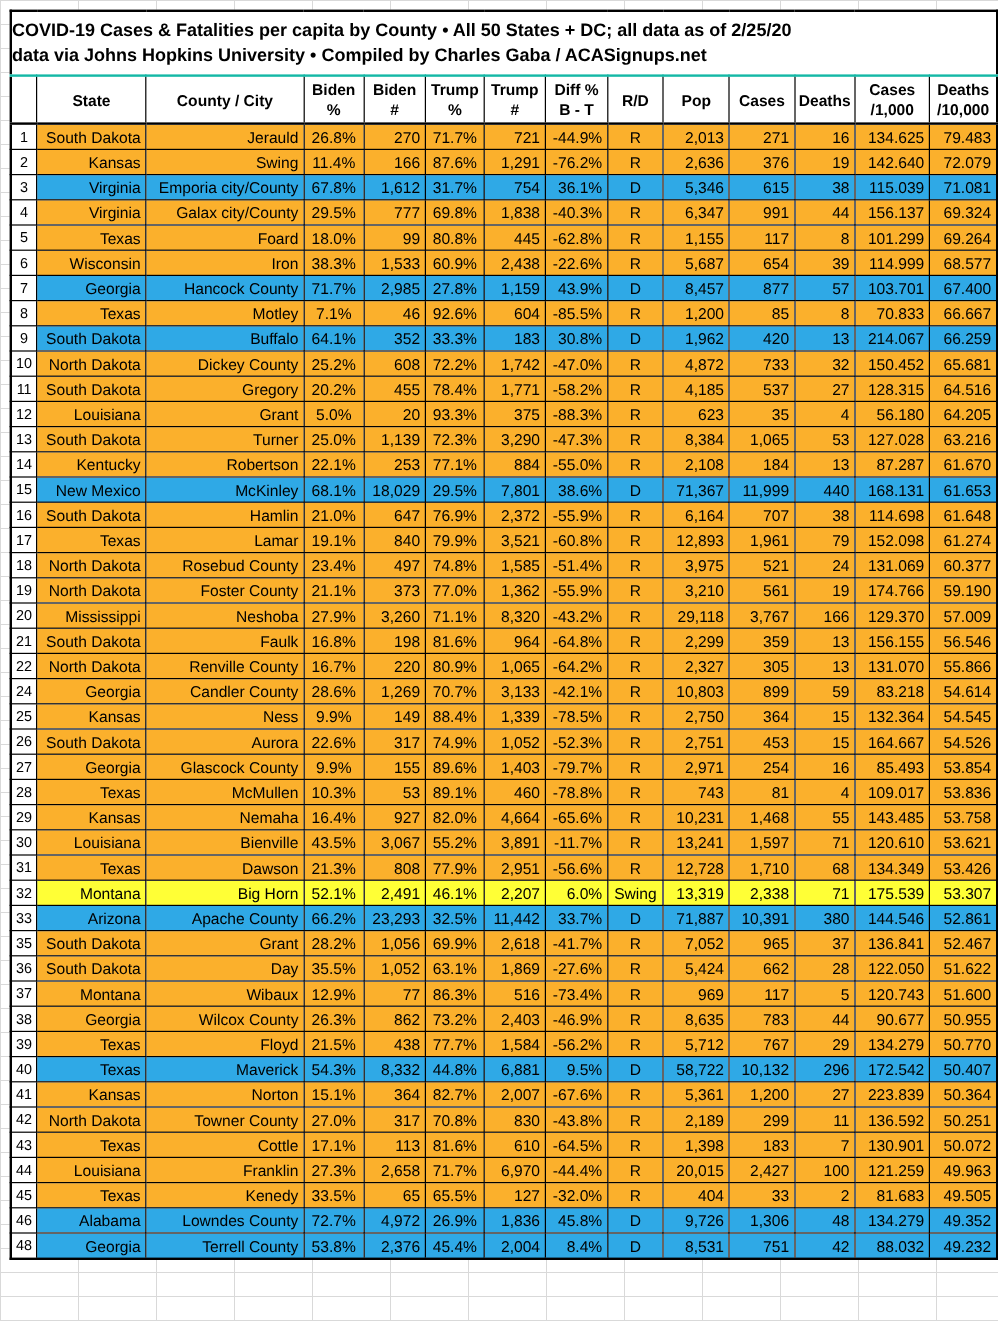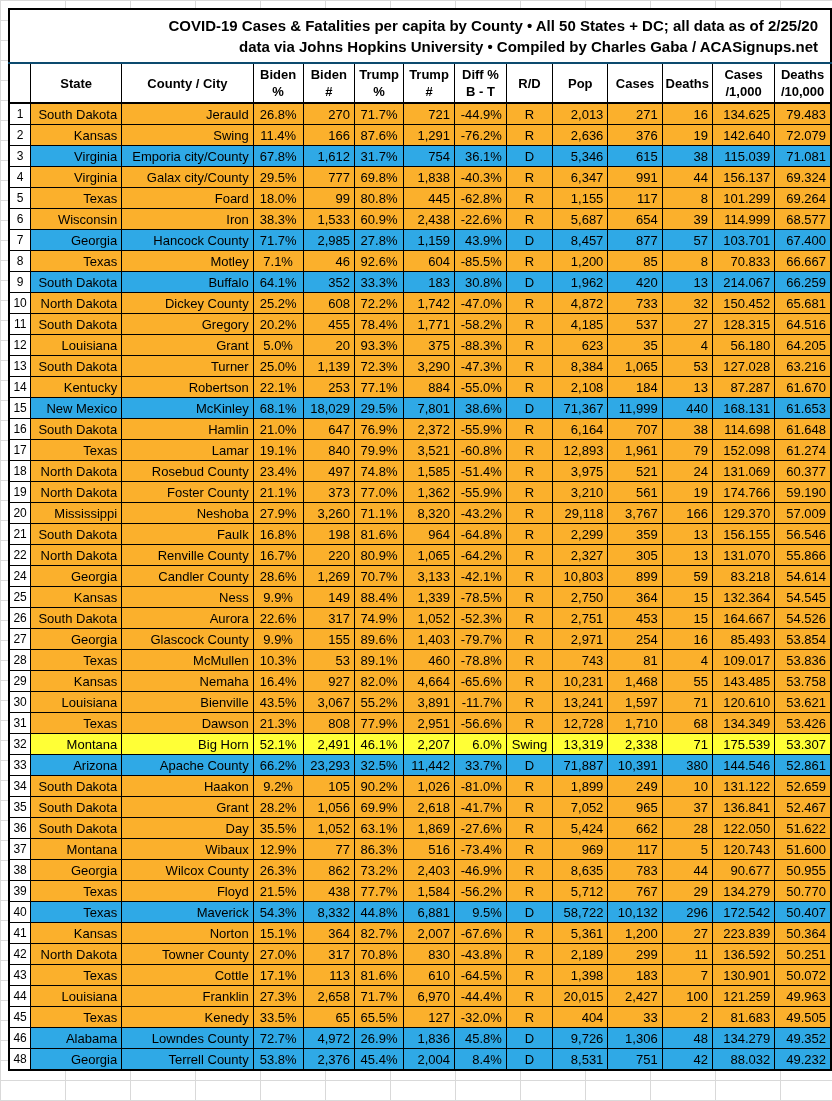--- a/index.html
+++ b/index.html
@@ -13,22 +13,22 @@
     font-family:"Liberation Sans",sans-serif;
     color:#000;
   }
   table#sheet-table{
     position:absolute;left:8px;top:8px;
     border-collapse:collapse;table-layout:fixed;
     background:#fff;border:2px solid #000;
   }
   th,td{border:1px solid #000;overflow:hidden;white-space:nowrap;}
   .title-cell{
-    height:48px;background:#fff;text-align:right;vertical-align:middle;
-    border-bottom:2px solid #0c4a6e;padding:2px 12px;
+    height:48px;background:#fff;text-align:left;vertical-align:middle;
+    border-bottom:2px solid #14b8a6;padding:2px 0;
   }
   .title-line{font-size:15px;font-weight:700;line-height:21px;}
   
   .col-num{width:24px}
   .col-state{width:88px}
   .col-county{width:132px}
   .col-biden_pct{width:50px}
   .col-biden_votes{width:48px}
   .col-trump_pct{width:48px}
   .col-trump_votes{width:48px}
@@ -601,36 +601,20 @@
         <td class="col-trump_votes">11,442</td>
         <td class="col-diff">33.7%</td>
         <td class="col-rd">D</td>
         <td class="col-pop">71,887</td>
         <td class="col-cases">10,391</td>
         <td class="col-deaths">380</td>
         <td class="col-cases_per_1000">144.546</td>
         <td class="col-deaths_per_10000">52.861</td>
       </tr>
       <tr class="row-r">
-        <td class="col-num">34</td>
-        <td class="col-state">South Dakota</td>
-        <td class="col-county">Haakon</td>
-        <td class="col-biden_pct">9.2%</td>
-        <td class="col-biden_votes">105</td>
-        <td class="col-trump_pct">90.2%</td>
-        <td class="col-trump_votes">1,026</td>
-        <td class="col-diff">-81.0%</td>
-        <td class="col-rd">R</td>
-        <td class="col-pop">1,899</td>
-        <td class="col-cases">249</td>
-        <td class="col-deaths">10</td>
-        <td class="col-cases_per_1000">131.122</td>
-        <td class="col-deaths_per_10000">52.659</td>
-      </tr>
-      <tr class="row-r">
         <td class="col-num">35</td>
         <td class="col-state">South Dakota</td>
         <td class="col-county">Grant</td>
         <td class="col-biden_pct">28.2%</td>
         <td class="col-biden_votes">1,056</td>
         <td class="col-trump_pct">69.9%</td>
         <td class="col-trump_votes">2,618</td>
         <td class="col-diff">-41.7%</td>
         <td class="col-rd">R</td>
         <td class="col-pop">7,052</td>

